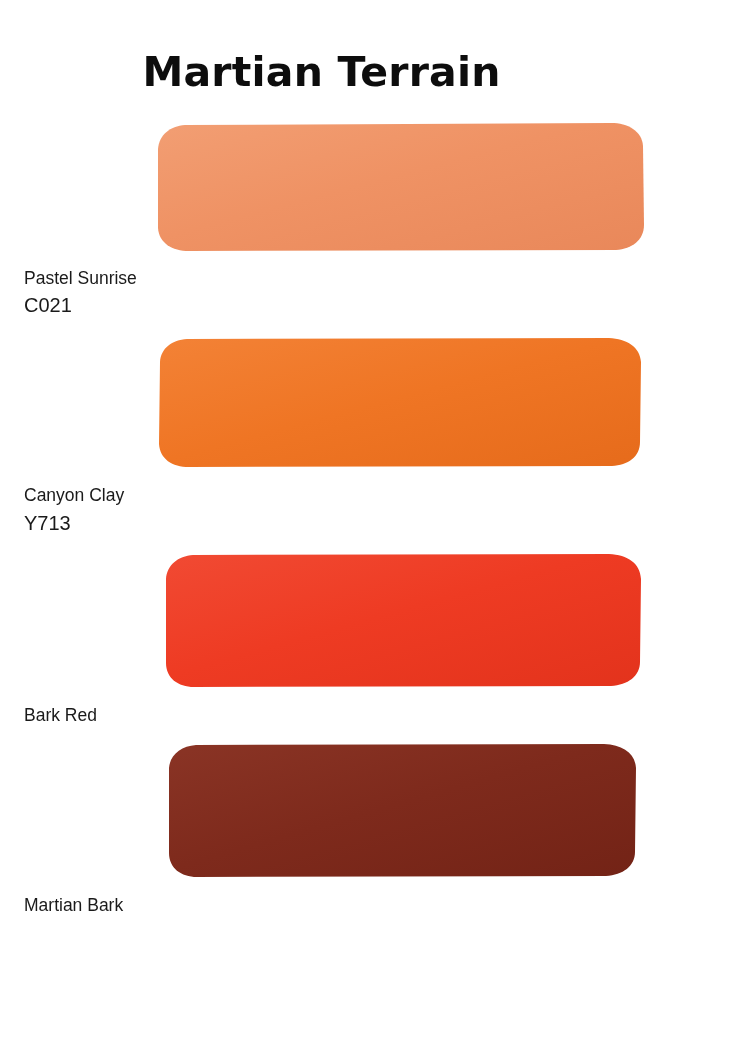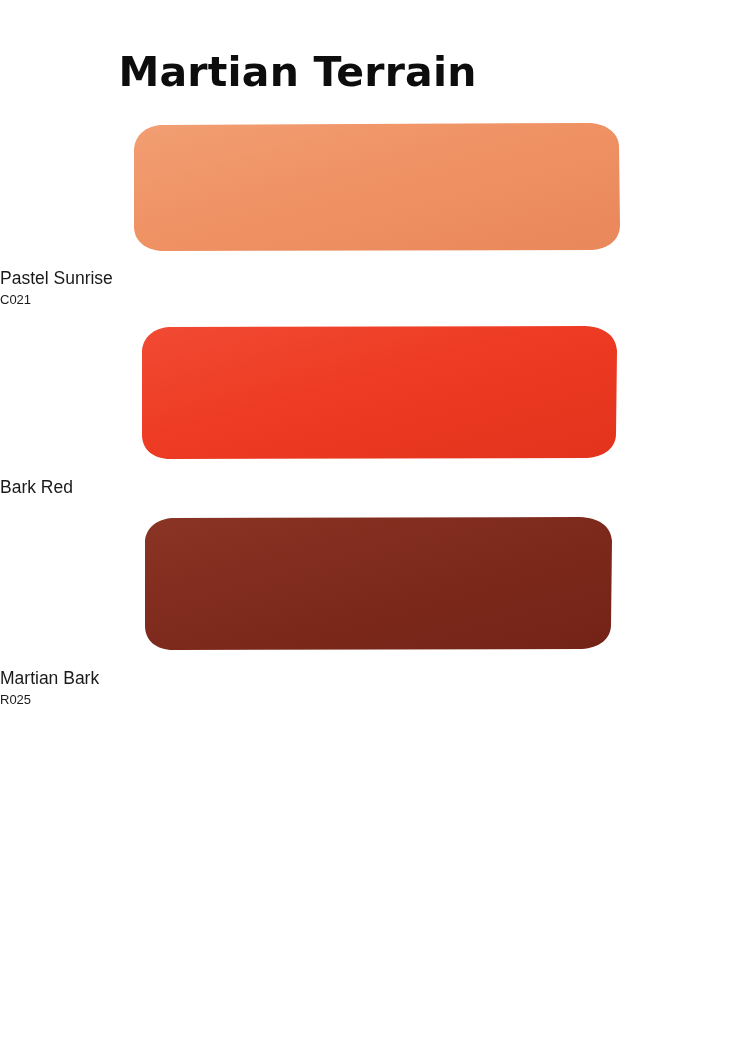--- a/index.html
+++ b/index.html
@@ -14,20 +14,21 @@
     overflow: hidden;
     position: relative;
   }
 
   .page {
     width: 595px;
     height: 1037px;
     position: relative;
     background: #ffffff;
     box-sizing: border-box;
+    margin-left: 24px;
   }
 
   .palette-title {
     text-align: center;
     font-family: "DejaVu Sans", sans-serif;
     font-weight: bold;
     font-size: 41px;
     letter-spacing: 0.2px;
     color: #0d0d0d;
     margin: 0;
@@ -71,21 +72,21 @@
     display: block;
     font-size: 17.5px;
     color: #1a1a1a;
     line-height: 1.45;
     font-family: "Liberation Sans", sans-serif;
     font-weight: normal;
   }
 
   .swatch-code {
     display: block;
-    font-size: 13px;
+    font-size: 20px;
     color: #1a1a1a;
     line-height: 1.45;
     font-family: "Liberation Sans", sans-serif;
     font-weight: normal;
   }
 
   
   .row-0 .swatch-figure { width: 489px; height: 131px; margin-left: 132px; }
   .row-0 .swatch-caption { margin-top: 14px; }
 
@@ -124,20 +125,40 @@
                    L 488,104 C 488,119 476,128 460,129 L 33,130
                    C 16,130 3,122 2,107 Z" fill="url(#g0)"></path>
         </svg>
       </div>
       <div class="swatch-caption">
         <span class="swatch-name">Pastel Sunrise</span>
         <span class="swatch-code">C021</span>
       </div>
     </li>
 
+    <li class="swatch-row row-1">
+      <div class="swatch-figure">
+        <svg class="swatch-svg" viewBox="0 0 485 132" preserveAspectRatio="none">
+          <defs>
+            <linearGradient id="g1" x1="0" y1="0" x2="1" y2="1">
+              <stop offset="0%" stop-color="#f38236"></stop>
+              <stop offset="48%" stop-color="#ef7524"></stop>
+              <stop offset="100%" stop-color="#e66b1b"></stop>
+            </linearGradient>
+          </defs>
+          <path d="M 3,26 C 4,12 15,4 30,3 L 452,2 C 470,3 483,11 484,26
+                   L 483,106 C 483,121 471,129 455,130 L 32,131
+                   C 15,131 3,123 2,108 Z" fill="url(#g1)"></path>
+        </svg>
+      </div>
+      <div class="swatch-caption">
+        <span class="swatch-name">Canyon Clay</span>
+        <span class="swatch-code">Y713</span>
+      </div>
+    </li>
 
     <li class="swatch-row row-2">
       <div class="swatch-figure">
         <svg class="swatch-svg" viewBox="0 0 478 136" preserveAspectRatio="none">
           <defs>
             <linearGradient id="g2" x1="0" y1="0" x2="1" y2="1">
               <stop offset="0%" stop-color="#f14a33"></stop>
               <stop offset="46%" stop-color="#ee3b23"></stop>
               <stop offset="100%" stop-color="#e3331c"></stop>
             </linearGradient>
@@ -162,18 +183,17 @@
               <stop offset="100%" stop-color="#732316"></stop>
             </linearGradient>
           </defs>
           <path d="M 2,26 C 3,13 14,4 29,3 L 437,2 C 456,3 468,11 469,26
                    L 468,110 C 468,124 456,133 439,134 L 30,135
                    C 14,135 2,126 2,111 Z" fill="url(#g3)"></path>
         </svg>
       </div>
       <div class="swatch-caption">
         <span class="swatch-name">Martian Bark</span>
-        <span class="swatch-code">R025</span>
       </div>
     </li>
 
   </ul>
 </div>
 
 </body></html>

